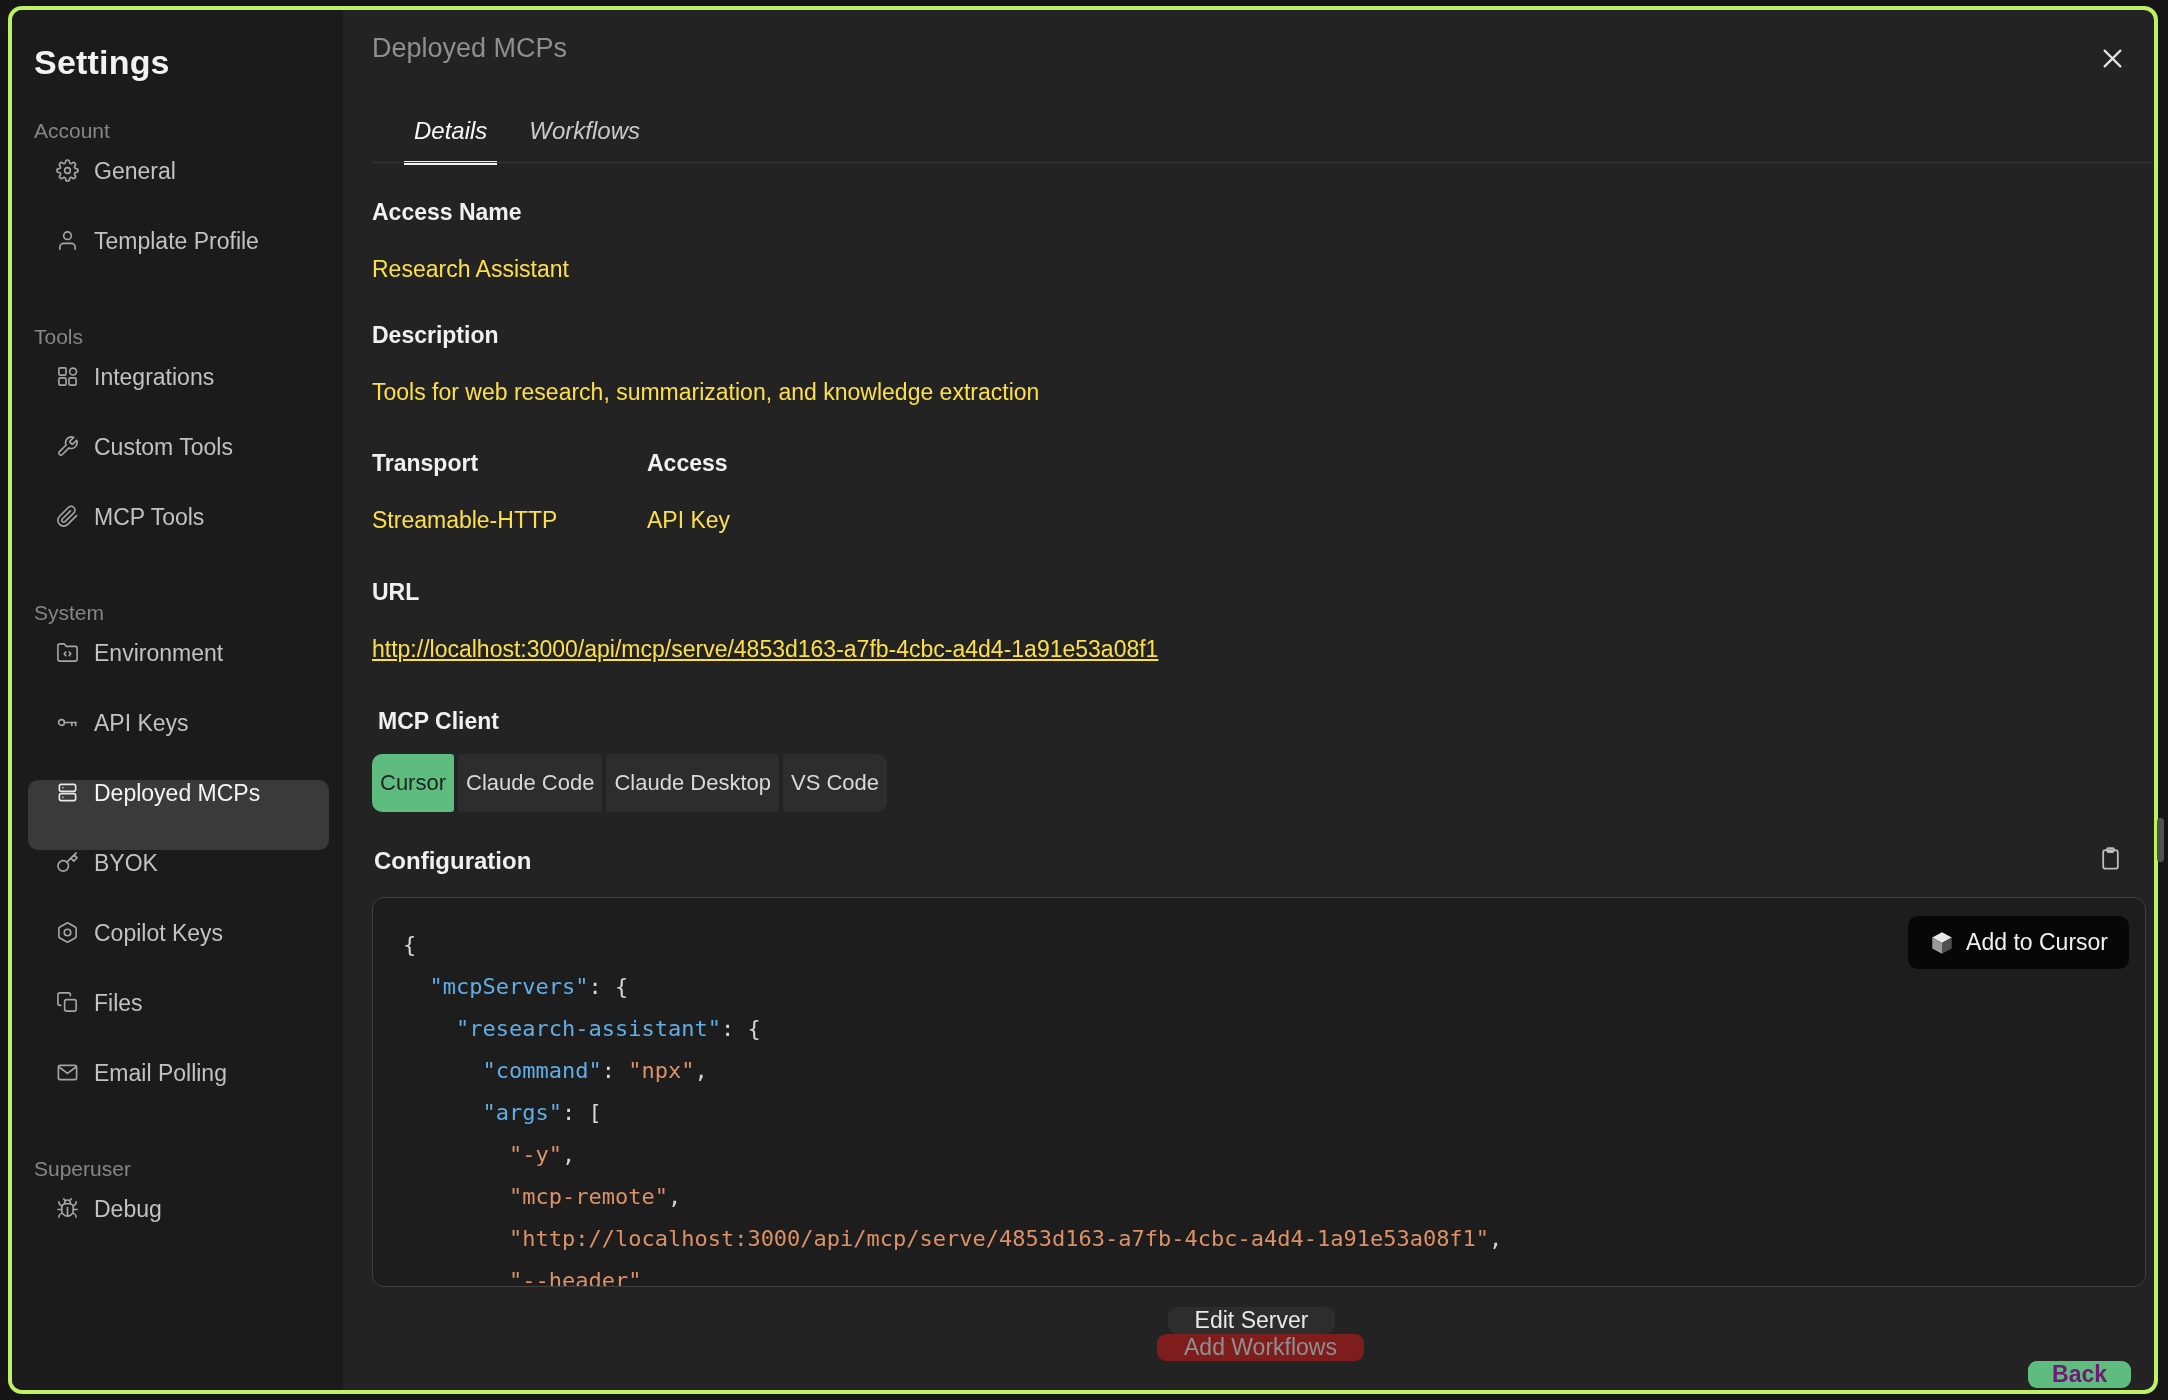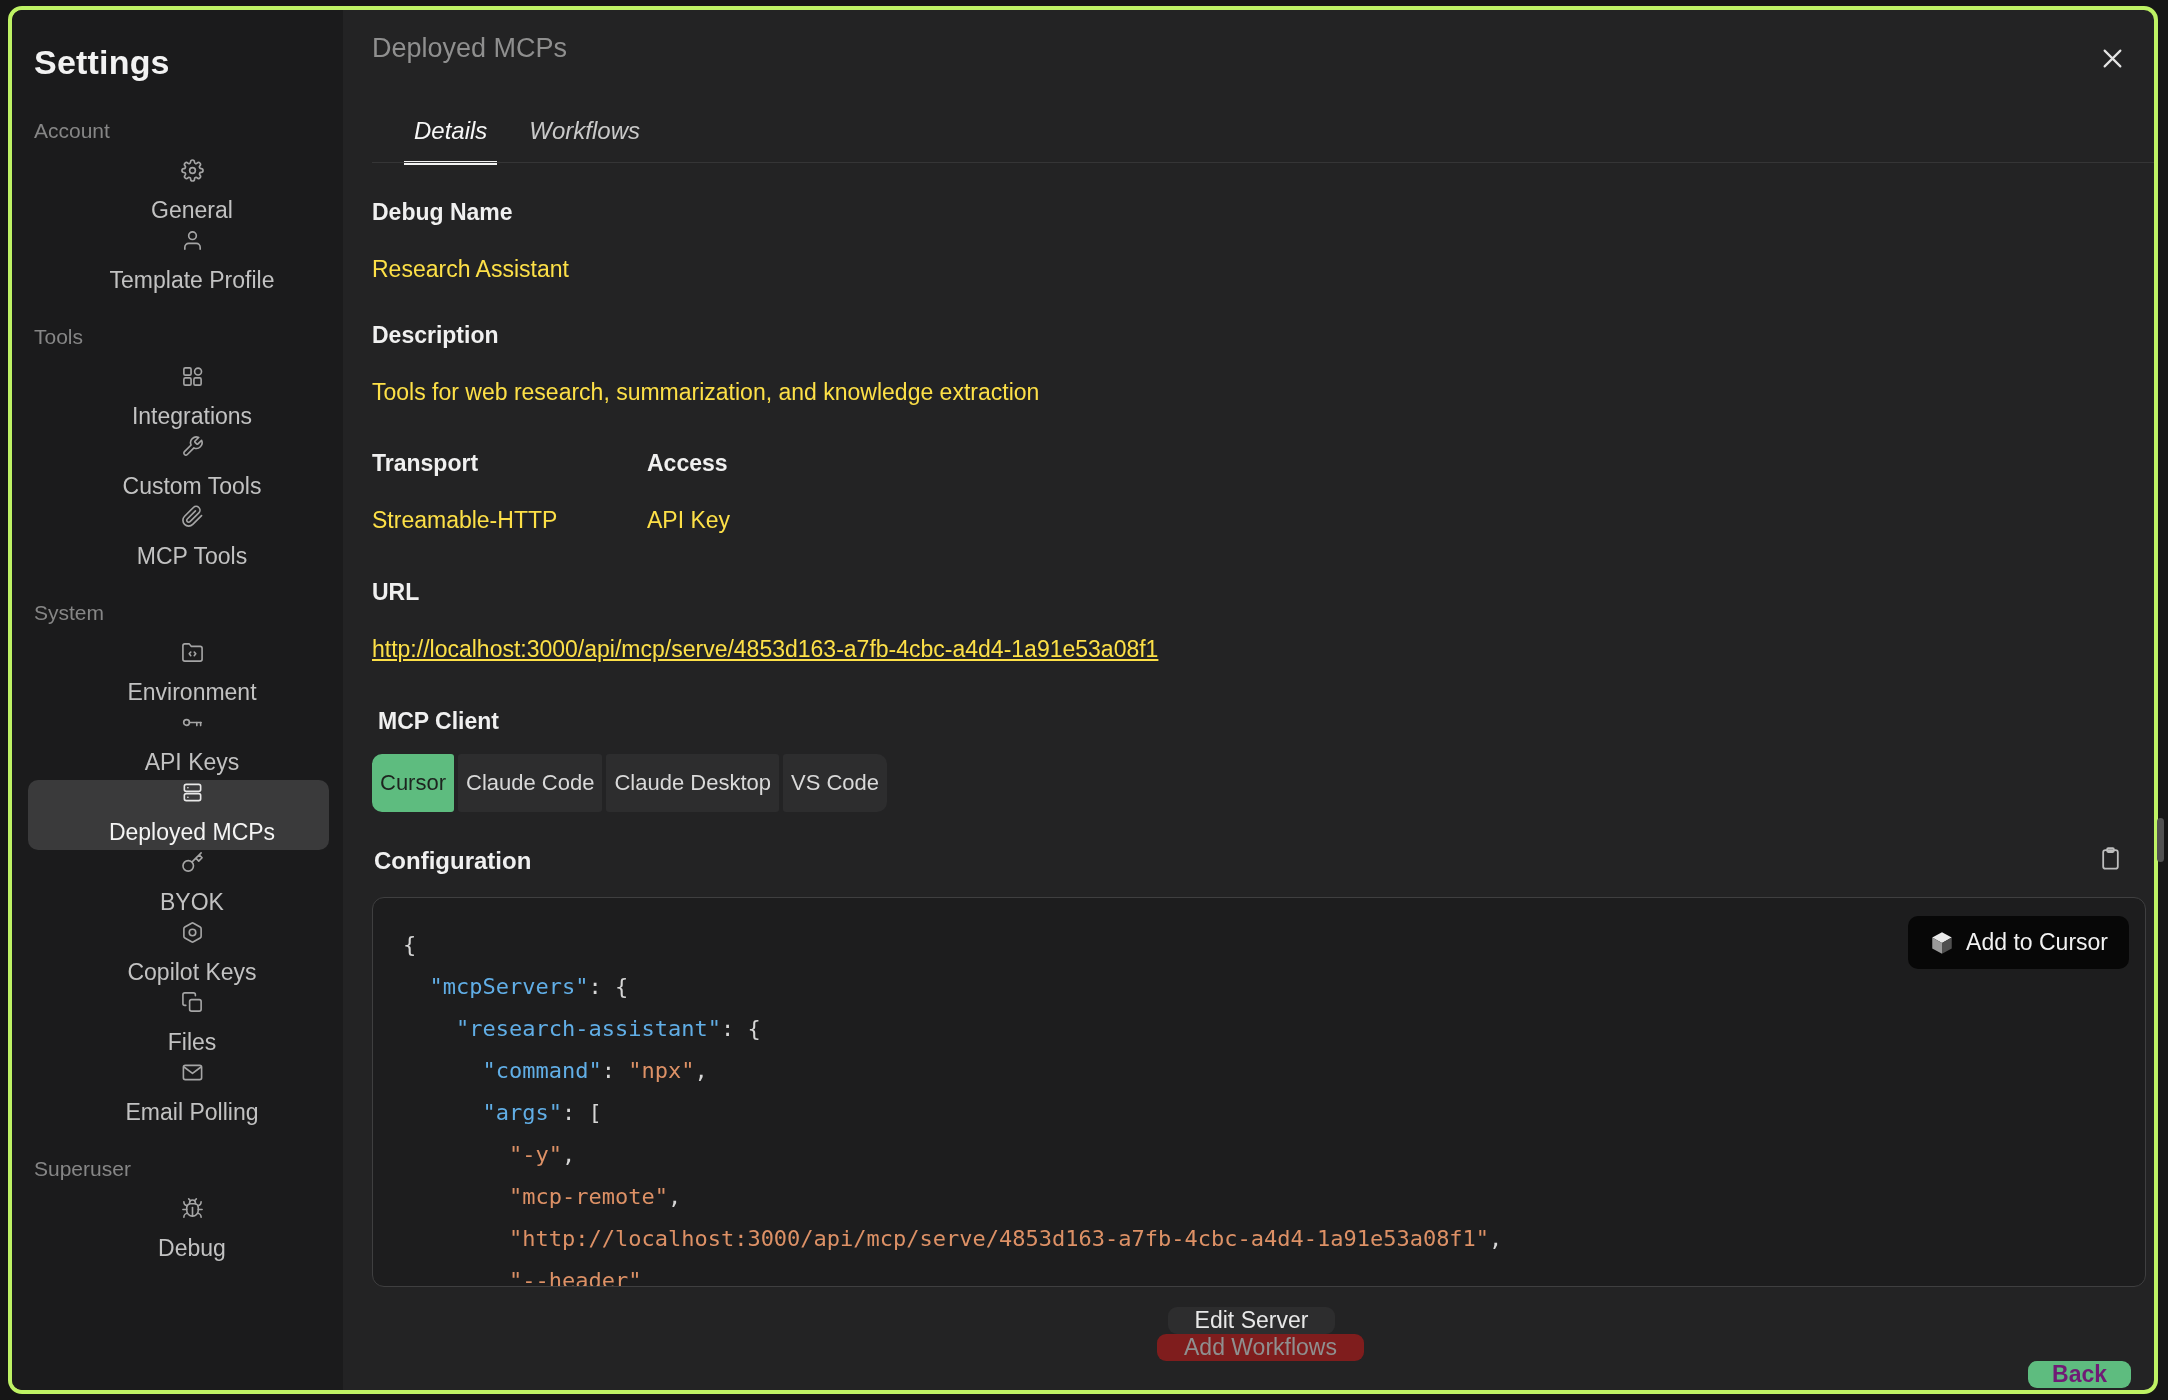--- a/index.html
+++ b/index.html
@@ -7,22 +7,22 @@
   .stage { position:relative; width:2168px; height:1400px; background:#161616; overflow:hidden; }
 
   .modal { position:absolute; left:8px; top:6px; width:2150px; height:1388px;
            background:#232324; border:4px solid #bef264; border-radius:14px; overflow:hidden; }
 
   
   .sidebar { position:absolute; left:0; top:0; bottom:0; width:331px; background:#1b1b1c; }
   .side-title { padding:30px 0 0 22px; font-size:34px; font-weight:700; color:#f2f2f2; letter-spacing:.2px; line-height:44px; }
   .section-label { margin:26px 0 14px 22px; height:26px; font-size:21px; color:#868686; line-height:26px; }
   .section-label.first { margin-top:34px; }
-  .side-item { height:70px; margin:0 14px 0 16px; display:flex; align-items:center; padding-left:27px; gap:15px;
-               border-radius:10px; color:#c2c2c2; font-size:23px; cursor:pointer;flex-direction:column; }
+  .side-item { height:70px; margin:0 14px 0 16px; display:flex; align-items:flex-start; padding-left:27px; gap:15px;
+               border-radius:10px; color:#c2c2c2; font-size:23px; cursor:pointer; }
   .side-item .ic { width:24px; height:24px; display:flex; align-items:center; justify-content:center; flex:0 0 24px; }
   .side-item svg { stroke:#a5a5a5; }
   .side-item.active { background:#3a3a3b; color:#f4f4f4; }
   .side-item.active svg { stroke:#e8e8e8; }
 
   
   .main { position:absolute; left:331px; top:0; right:0; bottom:0; }
   .panel-title { position:absolute; left:29px; top:23px; font-size:27px; color:#8f8f8f; }
   .close-btn { position:absolute; right:24px; top:32px; width:36px; height:36px; display:flex; align-items:center; justify-content:center; cursor:pointer; }
 
@@ -234,21 +234,21 @@
             </svg>
         </span>
       </div>
 
       <div class="tabs">
         <div class="tab active">Details</div>
         <div class="tab">Workflows</div>
       </div>
       <div class="tabs-divider"></div>
 
-      <div class="f-label" style="left:29px; top:189px;">Debug Name</div>
+      <div class="f-label" style="left:29px; top:189px;">Access Name</div>
       <div class="f-value" style="left:29px; top:246px;">Research Assistant</div>
 
       <div class="f-label" style="left:29px; top:312px;">Description</div>
       <div class="f-value" style="left:29px; top:369px;">Tools for web research, summarization, and knowledge extraction</div>
 
       <div class="f-label" style="left:29px; top:440px;">Transport</div>
       <div class="f-label" style="left:304px; top:440px;">Access</div>
       <div class="f-value" style="left:29px; top:497px;">Streamable-HTTP</div>
       <div class="f-value" style="left:304px; top:497px;">API Key</div>
 

